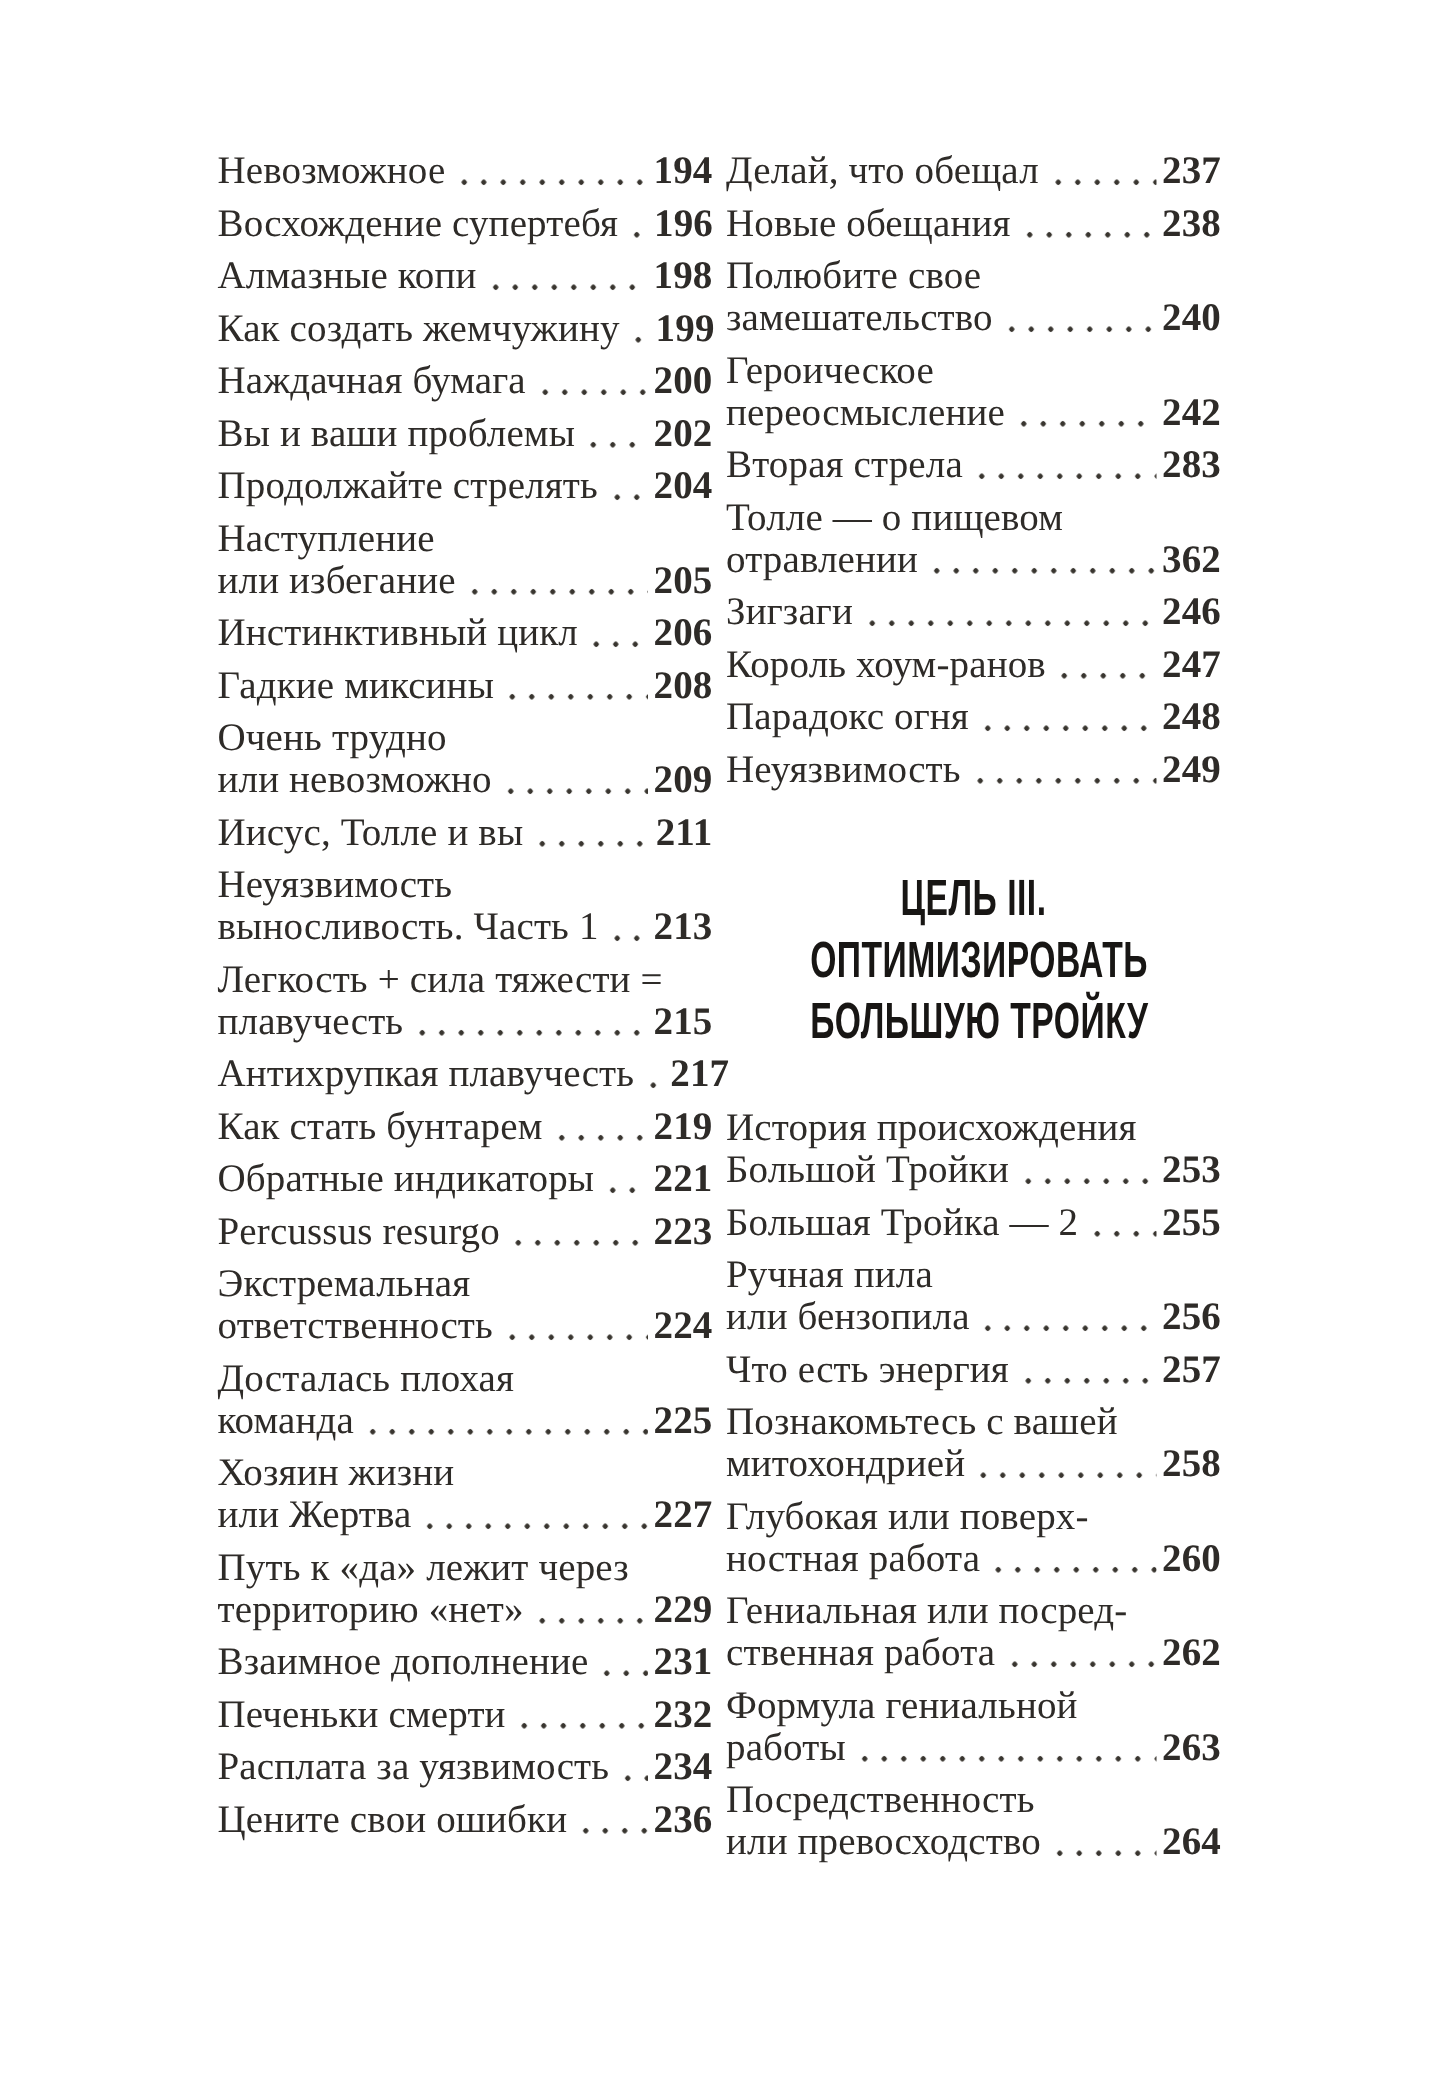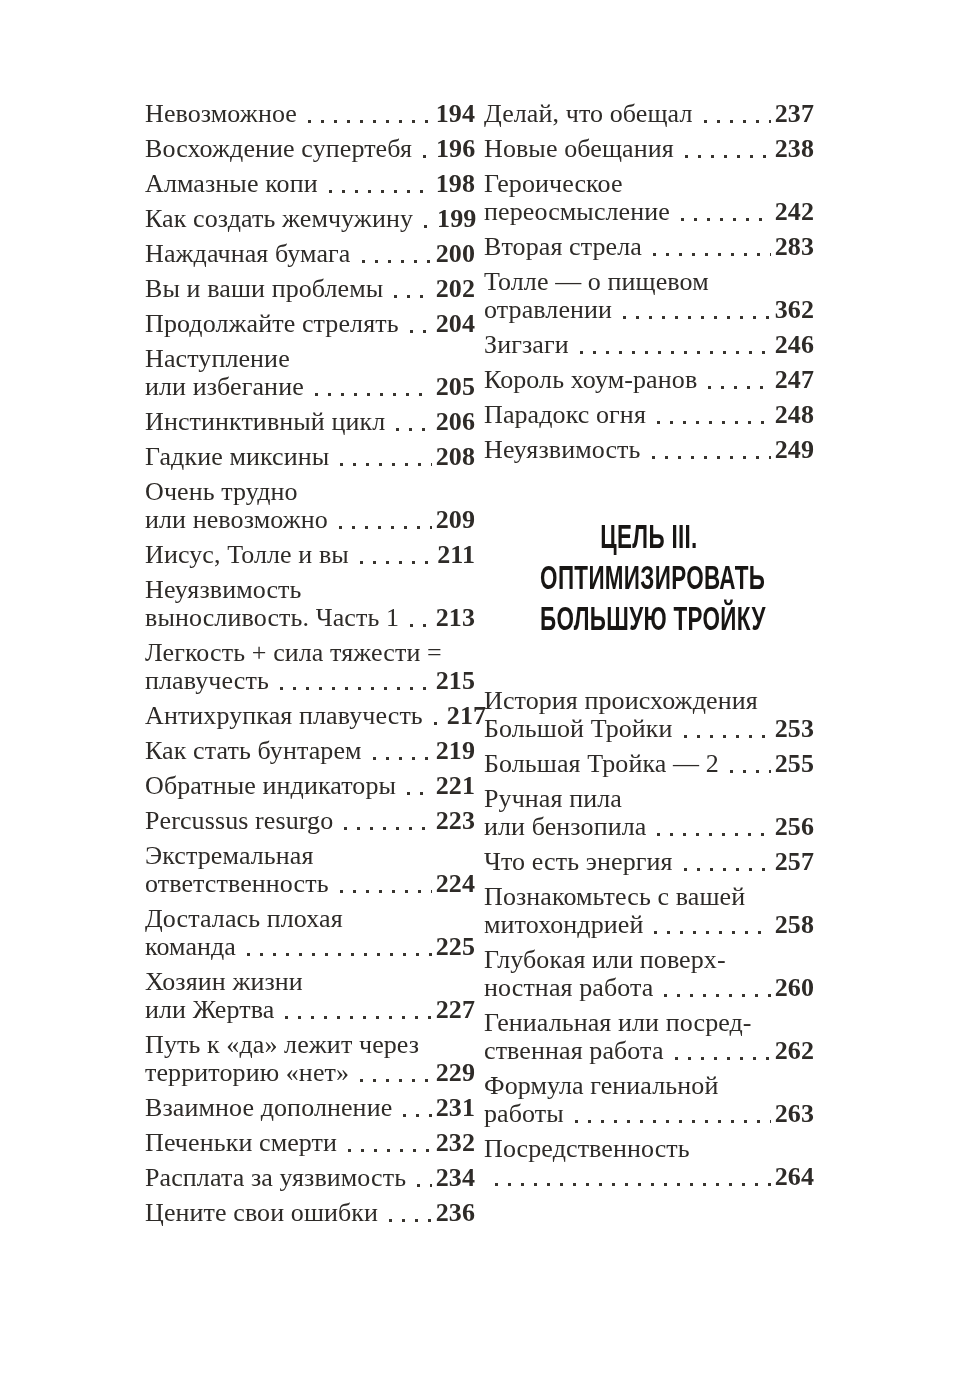--- a/index.html
+++ b/index.html
@@ -53,21 +53,21 @@
     background-repeat: repeat-x;
     background-position: left calc(100% - 4px);
   }
   .page-number {
     flex: 0 0 auto;
     white-space: nowrap;
     font-weight: bold;
   }
 
   .section-heading {
-    margin: 52px 0 48px 0;
+    margin: 52px 0 36px 0;
     text-align: center;
   }
   .section-heading .hline {
     font-family: "Liberation Sans", sans-serif;
     font-weight: 700;
     font-size: 34px;
     line-height: 41px;
     color: #181614;
     letter-spacing: 0.5px;
     white-space: nowrap;
@@ -283,20 +283,28 @@
           </div>
         </div>
         <div class="entry">
           <div class="entry-row">
             <span class="entry-title">Новые обещания</span>
             <span class="dot-leader"></span>
             <span class="page-number">238</span>
           </div>
         </div>
         <div class="entry">
+          <div class="entry-line">Полюбите свое</div>
+          <div class="entry-row">
+            <span class="entry-title">замешательство</span>
+            <span class="dot-leader"></span>
+            <span class="page-number">240</span>
+          </div>
+        </div>
+        <div class="entry">
           <div class="entry-line">Героическое</div>
           <div class="entry-row">
             <span class="entry-title">переосмысление</span>
             <span class="dot-leader"></span>
             <span class="page-number">242</span>
           </div>
         </div>
         <div class="entry">
           <div class="entry-row">
             <span class="entry-title">Вторая стрела</span>
@@ -405,20 +413,21 @@
           <div class="entry-line">Формула гениальной</div>
           <div class="entry-row">
             <span class="entry-title">работы</span>
             <span class="dot-leader"></span>
             <span class="page-number">263</span>
           </div>
         </div>
         <div class="entry">
           <div class="entry-line">Посредственность</div>
           <div class="entry-row">
+            <span class="entry-title">или превосходство</span>
             <span class="dot-leader"></span>
             <span class="page-number">264</span>
           </div>
         </div>
       </div>
   </div>
 
 </div>
 
 </body></html>

